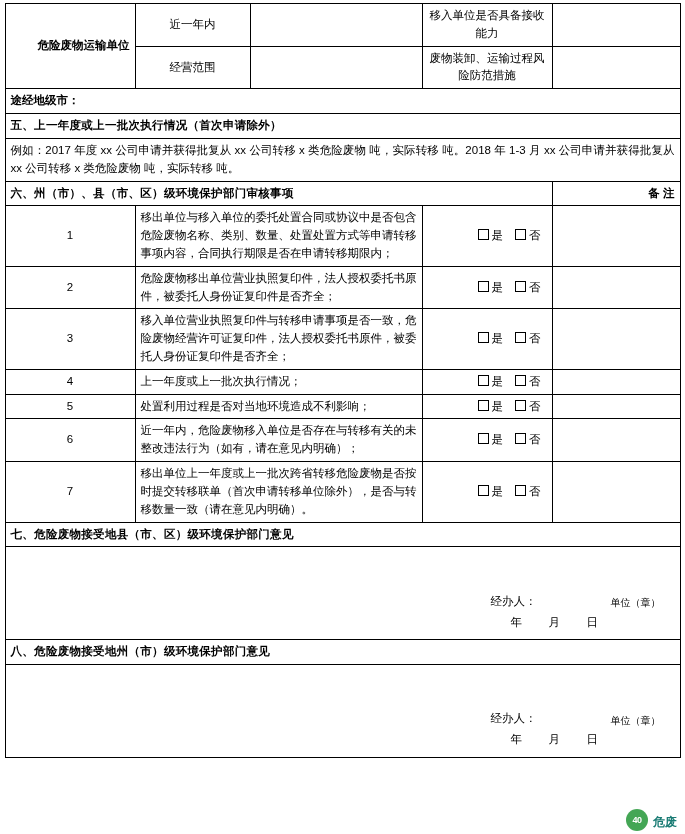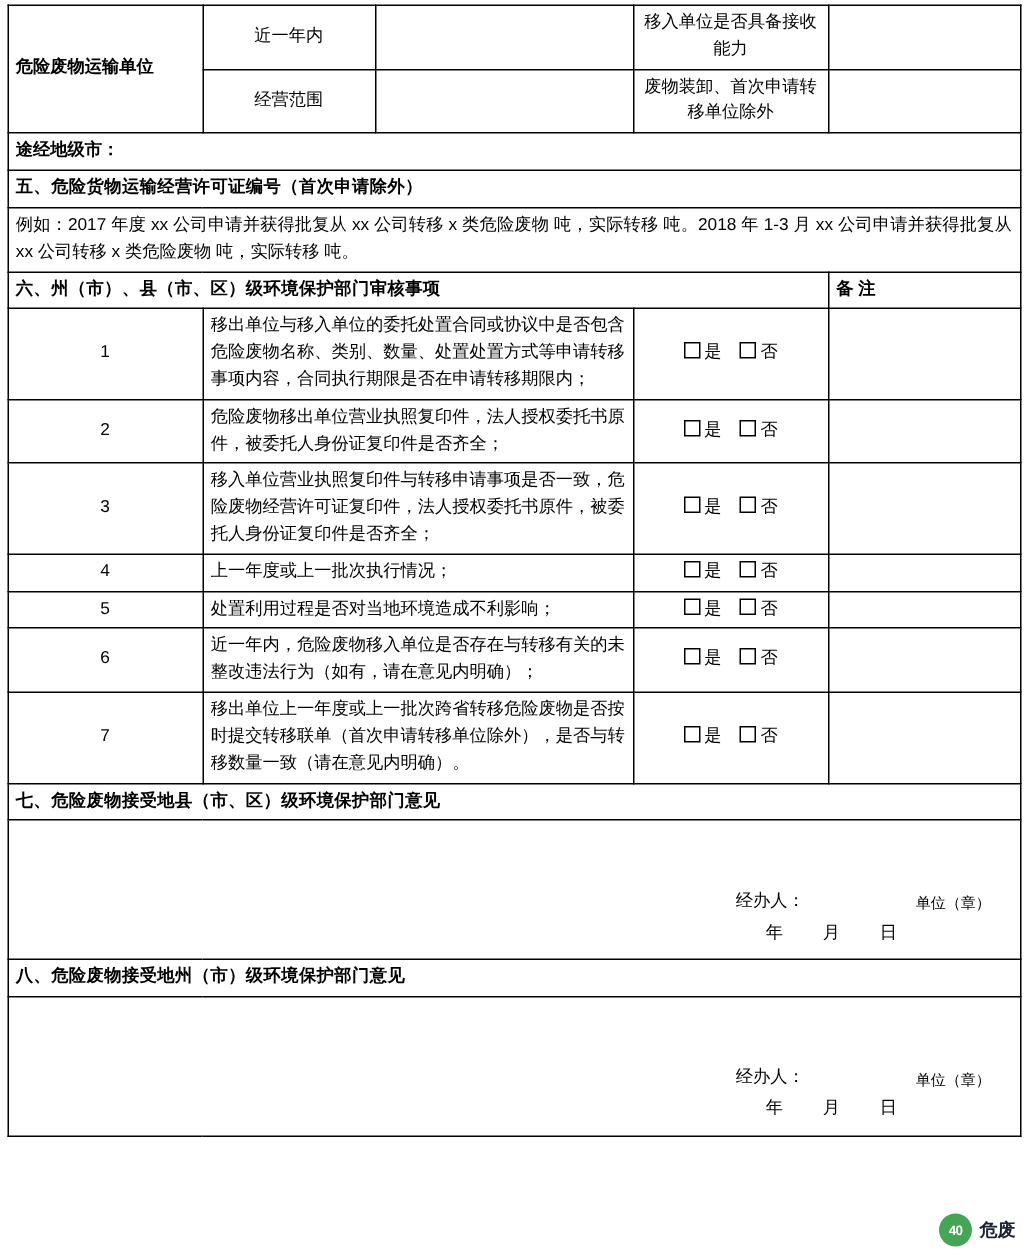--- a/index.html
+++ b/index.html
@@ -28,21 +28,21 @@
   }
   table.form td {
     border: 1px solid #000;
     font-size: 11.5px;
     line-height: 1.55;
     padding: 3px 5px;
     vertical-align: middle;
     word-break: break-all;
   }
   .hdr-cell {
-    text-align: left;
+    text-align: right;
     font-weight: bold;
     font-size: 12px;
   }
   .label-cell {
     text-align: center;
     font-size: 12px;
   }
   .blank { }
   .section-title {
     font-weight: bold;
@@ -61,21 +61,21 @@
     font-size: 11.5px;
   }
   .item-text {
     font-size: 11.5px;
     line-height: 1.75;
     text-align: justify;
     padding: 5px 6px;
   }
   .choice-cell {
     font-size: 11.5px;
-    text-align: center;
+    text-align: right;
     white-space: nowrap;
   }
   .choice-cell .opt {
     display: inline-block;
     margin: 0 6px;
   }
   .box {
     display: inline-block;
     width: 9px;
     height: 9px;
@@ -117,40 +117,40 @@
   .travel-row {
     font-size: 12px;
     padding: 8px 6px;
     font-weight: bold;
   }
   .watermark {
     position: absolute;
     right: 8px;
     bottom: 6px;
     display: flex;
-    align-items: center;
+    align-items: flex-end;
     gap: 5px;
     opacity: 0.95;
   }
   .wm-logo {
     width: 22px;
     height: 22px;
     border-radius: 50%;
     background: #3aa24c;
     color: #fff;
     font-size: 9px;
     font-weight: bold;
     display: flex;
     align-items: center;
     justify-content: center;
     letter-spacing: -0.5px;
   }
   .wm-text {
     font-size: 12px;
-    color: #0f172a;
+    color: #0f766e;
     font-weight: bold;
   }
 </style>
 </head>
 <body>
 
 <div class="page">
 
   <table class="form">
     <colgroup>
@@ -165,30 +165,30 @@
       <tr>
         <td rowspan="2" class="hdr-cell">危险废物运输单位</td>
         <td class="label-cell">近一年内</td>
         <td class="blank"></td>
         <td class="label-cell">移入单位是否具备接收能力</td>
         <td class="blank"></td>
       </tr>
       <tr>
         <td class="label-cell">经营范围</td>
         <td class="blank"></td>
-        <td class="label-cell">废物装卸、首次申请转移单位除外</td>
+        <td class="label-cell">废物装卸、运输过程风险防范措施</td>
         <td class="blank"></td>
       </tr>
 
       <tr>
         <td colspan="5" class="travel-row">途经地级市：</td>
       </tr>
 
       <tr>
-        <td colspan="5" class="section-title">五、危险货物运输经营许可证编号（首次申请除外）</td>
+        <td colspan="5" class="section-title">五、上一年度或上一批次执行情况（首次申请除外）</td>
       </tr>
       <tr>
         <td colspan="5" class="plain-row">例如：2017 年度 xx 公司申请并获得批复从 xx 公司转移 x 类危险废物  吨，实际转移  吨。2018 年 1-3 月 xx 公司申请并获得批复从 xx 公司转移 x 类危险废物  吨，实际转移  吨。</td>
       </tr>
 
       <tr>
         <td colspan="4" class="section-title">六、州（市）、县（市、区）级环境保护部门审核事项</td>
         <td class="hdr-cell">备    注</td>
       </tr>
     </tbody>

